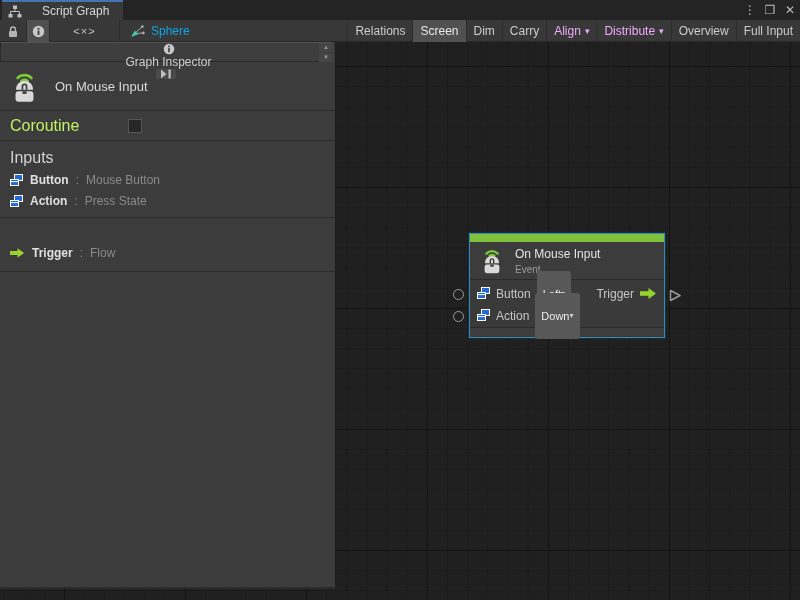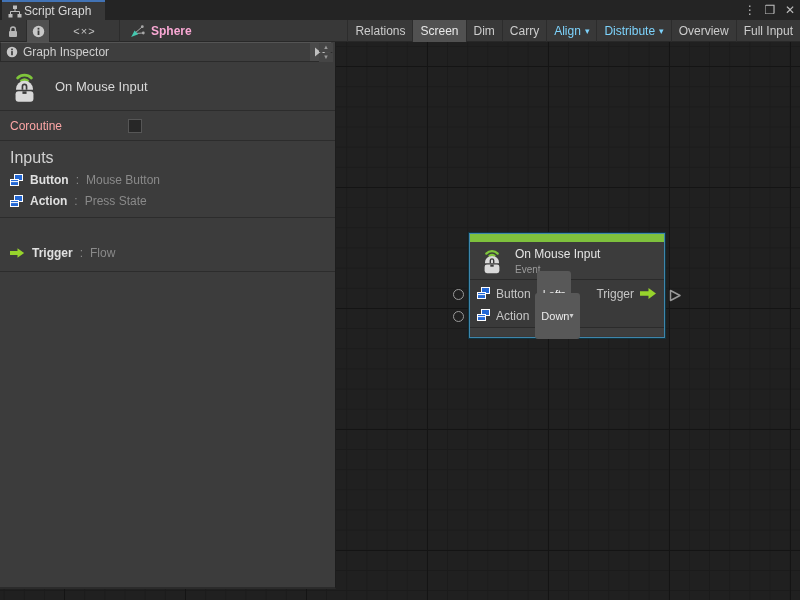--- a/index.html
+++ b/index.html
@@ -14,60 +14,60 @@
       linear-gradient(to right, #141414 1px, transparent 1px),
       linear-gradient(to bottom, #141414 1px, transparent 1px),
       linear-gradient(to right, #1b1b1b 1px, transparent 1px),
       linear-gradient(to bottom, #1b1b1b 1px, transparent 1px);
     background-size:121px 121px,121px 121px,20.1667px 20.1667px,20.1667px 20.1667px;
     background-position:64px 24px,64px 24px,3.6px 3.9px,3.6px 3.9px; }
 
   
   .tabbar { position:absolute; left:0; top:0; width:800px; height:20px; background:#242424; }
   .tab { position:absolute; left:2px; top:0; height:20px; padding:0 14px 0 6px; background:#383838;
-    border-top:2px solid #4273b5; display:flex; align-items:center; gap:2px; }
+    border-top:2px solid #4273b5; display:flex; align-items:center; gap:20px; }
   .tab-label { font-size:12px; color:#d8d8d8; white-space:nowrap; }
   .win-controls { position:absolute; right:3px; top:0; height:20px; display:flex; align-items:center; gap:6px; }
   .win-controls span { color:#bdbdbd; font-size:12px; width:14px; text-align:center; cursor:default; line-height:20px; }
 
   
   .toolbar { position:absolute; left:0; top:20px; width:800px; height:22px; background:#383838; border-bottom:1px solid #282828; }
   .tb-btn { position:absolute; top:0; height:22px; display:flex; align-items:center; justify-content:center; border-right:1px solid #2c2c2c; }
   .tb-lock { left:0; width:27px; }
   .tb-info { left:27px; width:23px; background:#505050; }
   .tb-code { left:50px; width:70px; color:#c2c2c2; font-size:11px; letter-spacing:1px; }
   .tb-context { position:absolute; left:130px; top:0; height:22px; display:flex; align-items:center; gap:6px; }
-  .tb-context-label { font-size:12px; color:#f9a8d4;font-weight:bold; }
+  .tb-context-label { font-size:12px; color:#0ea5e9; }
   .tb-zoom { position:absolute; left:220px; top:0; height:22px; display:flex; align-items:center; gap:8px; }
   .tb-zoom-label, .tb-zoom-value { font-size:12px; color:#c6c6c6; }
   .slider { position:relative; width:88px; height:22px; }
   .slider .track { position:absolute; left:0; right:0; top:10px; height:2px; background:#8d8d8d; border-radius:1px; }
   .slider .handle { position:absolute; right:0; top:6px; width:10px; height:10px; border-radius:50%; background:#b2b2b2; }
   .tb-right { position:absolute; right:0; top:0; height:22px; display:flex; }
   .tbtn { height:22px; line-height:21px; padding:0 7px; font-size:12px; color:#cccccc; border-left:1px solid #2c2c2c; white-space:nowrap; display:flex; align-items:center; gap:4px; }
   .tbtn.active { background:#515151; color:#e9e9e9; }
-  .tbtn.disabled { color:#7dd3fc; }
+  .tbtn.disabled { color:#f0abfc; }
   .tbtn .caret { font-size:9px; }
 
   
   .inspector { position:absolute; left:0; top:42px; width:336px; height:547px; background:#3c3c3c;
     border-right:1px solid #1d1d1d; border-bottom:2px solid #2b2b2b; }
   .insp-header { position:absolute; left:0; top:0; width:332px; height:20px; background:#3e3e3e;
-    border:1px solid #2b2b2b; border-top-color:#545454; display:flex; align-items:center; }
+    border:1px solid #2b2b2b; border-top-color:#545454; display:flex; align-items:center;flex-direction:column; }
   .insp-header-label { font-size:12px; color:#cfcfcf; margin-left:5px; flex:1; }
   .dock-btn { width:20px; height:18px; display:flex; align-items:center; justify-content:center; background:#4a4a4a; margin-right:1px; }
   .spinner { position:absolute; left:319px; top:1px; width:14px; height:19px; display:flex; flex-direction:column; }
   .spin-btn { flex:1; background:#454545; color:#999; font-size:6px; line-height:9px; text-align:center; margin-bottom:1px; cursor:default; }
 
   .unit-head { position:absolute; left:0; top:21px; width:100%; height:48px; border-bottom:1px solid #2c2c2c; display:flex; align-items:center; }
   .unit-head .micon { margin-left:10px; }
   .unit-title { font-size:13px; color:#d9d9d9; margin-left:16px; }
 
   .coroutine-row { position:absolute; left:0; top:70px; width:100%; height:29px; border-bottom:1px solid #2c2c2c; display:flex; align-items:center; }
-  .coroutine-label { font-size:12px; color:#fca5a5; margin-left:10px; }
+  .coroutine-label { font-size:16px; color:#bef264; margin-left:10px; }
   .checkbox { position:absolute; left:128px; top:7px; width:14px; height:14px; background:#272727; border:1px solid #565656; }
 
   .sec { position:absolute; left:0; width:100%; border-bottom:1px solid #2c2c2c; }
   .sec-inputs { top:100px; height:76px; }
   .sec-outputs { top:177px; height:53px; }
   .sec-header { font-size:16px; color:#d2d2d2; margin:7px 0 0 10px; }
   .port-row { position:absolute; left:10px; display:flex; align-items:center; gap:7px; }
   .port-row .pname { font-size:12px; font-weight:bold; color:#e0e0e0; }
   .port-row .psep, .port-row .ptype { font-size:12px; color:#8a8a8a; }
   .row-btn { top:31px; } .row-act { top:52px; } .row-trig { top:27px; }

